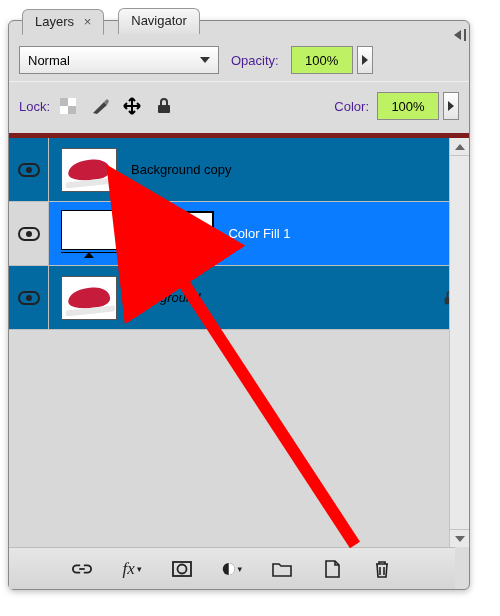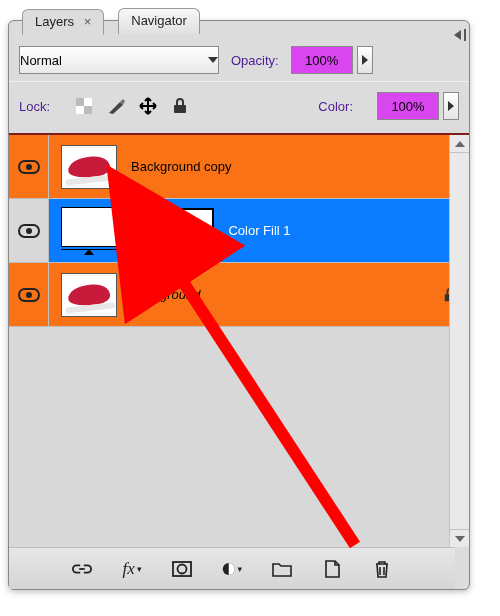--- a/index.html
+++ b/index.html
@@ -7,32 +7,32 @@
   .stage{position:relative;width:500px;height:616px;background:#fff;overflow:hidden}
   .panel{position:absolute;left:8px;top:20px;width:462px;height:570px;background:#dcdcdc;border:1px solid #888;border-radius:6px;box-shadow:0 2px 6px rgba(0,0,0,.25)}
   .tabs{position:absolute;left:13px;top:-13px;height:26px;display:flex;gap:14px;align-items:flex-end}
   .tab{height:26px;padding:4px 12px;border:1px solid #999;border-bottom:none;border-radius:6px 6px 0 0;background:linear-gradient(#f7f7f7,#e0e0e0);color:#222;cursor:pointer}
   .tab.active{background:#dcdcdc;border-bottom:1px solid #dcdcdc;margin-bottom:-1px}
   .tab-close{margin-left:6px;color:#555}
   .flyout{position:absolute;top:6px;right:3px;width:18px;height:16px;display:flex;align-items:center;justify-content:center;cursor:pointer}
   .flyout::before{content:"";border-right:7px solid #555;border-top:5px solid transparent;border-bottom:5px solid transparent}
   .flyout .bars{position:absolute;right:0;top:2px;width:7px;height:12px;border-right:2px solid #555}
   .row1{position:absolute;top:22px;left:10px;right:10px;height:34px;display:flex;align-items:center;gap:12px}
-  .select{width:200px;height:28px;border:1px solid #8a8a8a;background:linear-gradient(#fff,#e9e9e9);display:flex;align-items:center;padding:0 0;justify-content:space-between;cursor:pointer}
+  .select{width:200px;height:28px;border:1px solid #8a8a8a;background:linear-gradient(#fff,#e9e9e9);display:flex;align-items:center;padding:0 8px;justify-content:space-between;cursor:pointer}
   .chev{width:0;height:0;border-left:5px solid transparent;border-right:5px solid transparent;border-top:6px solid #333}
   .lbl{color:#4c1d95}
   .pct{display:flex;align-items:center;gap:4px}
-  .pctbox{width:62px;height:28px;border:1px solid #8a8a8a;background:#d946ef;display:flex;align-items:center;justify-content:center}
+  .pctbox{width:62px;height:28px;border:1px solid #8a8a8a;background:#bef264;display:flex;align-items:center;justify-content:center}
   .pctbtn{width:16px;height:28px;border:1px solid #8a8a8a;background:linear-gradient(#fff,#e4e4e4);display:flex;align-items:center;justify-content:center;cursor:pointer}
   .tri-r{width:0;height:0;border-top:5px solid transparent;border-bottom:5px solid transparent;border-left:6px solid #333}
   .sep{position:absolute;left:0;right:0;height:1px;background:#c0c0c0;border-bottom:1px solid #efefef}
-  .row2{position:absolute;top:68px;left:10px;right:10px;height:34px;display:flex;align-items:center;gap:24px}
+  .row2{position:absolute;top:68px;left:10px;right:10px;height:34px;display:flex;align-items:center;gap:8px}
   .lockicons{display:flex;align-items:center;gap:12px}
   .ico{width:20px;height:20px;display:flex;align-items:center;justify-content:center;color:#333;cursor:pointer}
-  .layers{position:absolute;top:112px;left:0;right:0;bottom:42px;background:#f97316;border-top:2px solid #7f1d1d;overflow:hidden}
+  .layers{position:absolute;top:112px;left:0;right:0;bottom:42px;background:#0369a1;border-top:5px solid #7f1d1d;overflow:hidden}
   .scroll{position:absolute;right:0;top:0;bottom:0;width:20px;background:#e9e9e9;border-left:1px solid #c3c3c3}
   .scroll .up,.scroll .down{position:absolute;left:0;right:0;height:18px;display:flex;align-items:center;justify-content:center}
   .scroll .up{top:0;border-bottom:1px solid #c3c3c3}
   .scroll .down{bottom:0;border-top:1px solid #c3c3c3}
   .s-chev{width:0;height:0;border-left:5px solid transparent;border-right:5px solid transparent}
   .s-chev.u{border-bottom:6px solid #666}
   .s-chev.d{border-top:6px solid #666}
   .layer{position:relative;height:64px;border-bottom:1px solid #bfbfbf;display:flex;align-items:center}
   .eye-col{width:40px;height:100%;display:flex;align-items:center;justify-content:center;border-right:1px solid #bfbfbf}
   .eye{width:22px;height:14px;border:2px solid #222;border-radius:60%/100%;position:relative}

